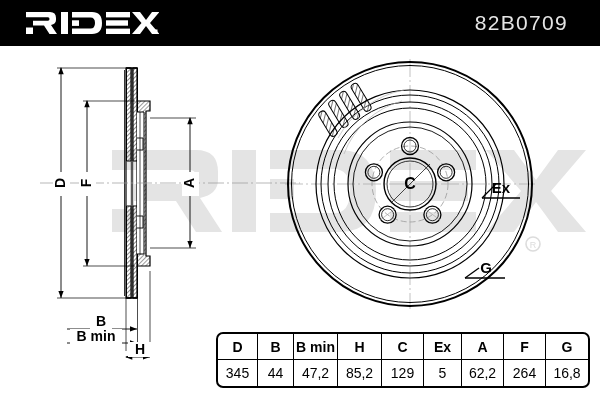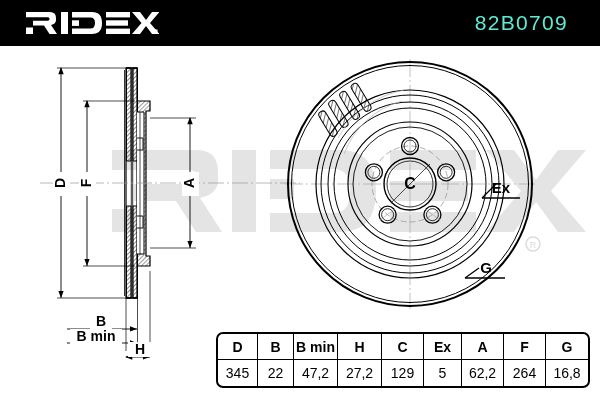--- a/index.html
+++ b/index.html
@@ -15,21 +15,21 @@
   #header{
     position:absolute;left:0;top:0;width:600px;height:46px;
     background:#000000;
   }
   #brand-logo{
     position:absolute;left:24px;top:8px;
     width:135px;height:30px;
   }
   #part-number{
     position:absolute;right:32px;top:8px;
-    color:#5eead4;font-size:21px;font-weight:400;
+    color:#e5e5e5;font-size:21px;font-weight:400;
     letter-spacing:1.3px;
     font-family:"Liberation Sans", sans-serif;
     line-height:30px;
   }
 
   
   #canvas{
     position:absolute;left:0;top:46px;width:600px;height:354px;
     background:#fff;
   }
@@ -290,23 +290,23 @@
         <td style="width:44px">B min</td>
         <td style="width:44px">H</td>
         <td style="width:42px">C</td>
         <td style="width:38px">Ex</td>
         <td style="width:42px">A</td>
         <td style="width:42px">F</td>
         <td style="width:42px">G</td>
       </tr>
       <tr class="vals">
         <td>345</td>
-        <td>22</td>
+        <td>44</td>
         <td>47,2</td>
-        <td>27,2</td>
+        <td>85,2</td>
         <td>129</td>
         <td>5</td>
         <td>62,2</td>
         <td>264</td>
         <td>16,8</td>
       </tr>
     </tbody>
       </table>
   </div>
 

